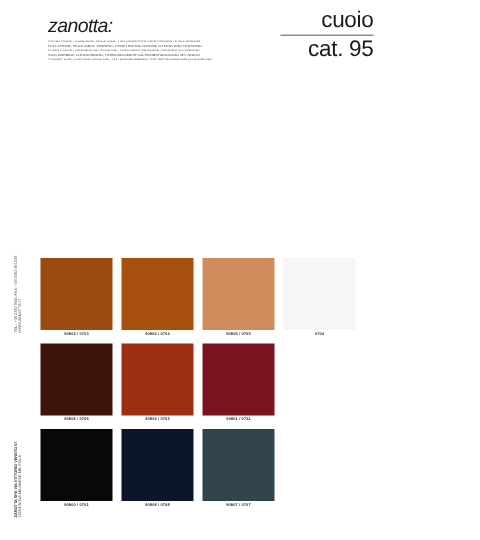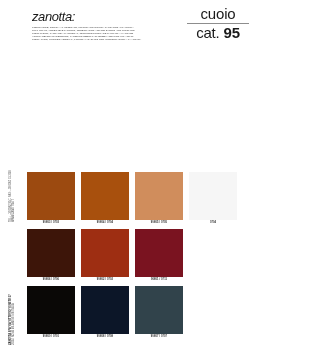--- a/index.html
+++ b/index.html
@@ -31,33 +31,33 @@
     line-height:2.9px;
     letter-spacing:0.02px;
     color:#3a3a3a;
     white-space:nowrap;
     overflow:hidden;
     text-overflow:clip;
   }
 
   .cat-block{
     position:absolute;right:6px;top:6px;
-    width:62px;text-align:center;
+    width:62px;text-align:right;
   }
   .cuoio{
     font-size:15px;line-height:16px;color:#1a1a1a;
     letter-spacing:-0.2px;
   }
   .rule{
     height:1px;background:#8d8d8d;margin:1px 0 1px 0;
   }
   .cat{
     font-size:15px;line-height:16px;color:#1a1a1a;letter-spacing:-0.2px;
   }
-  .cat .num{font-weight:700;}
+  .cat .num{font-weight:400;}
 
   
   .vert{
     position:absolute;
     transform-origin:0 0;
     transform:rotate(-90deg);
     white-space:nowrap;
     font-size:2.6px;
     line-height:3.1px;
     color:#555;

